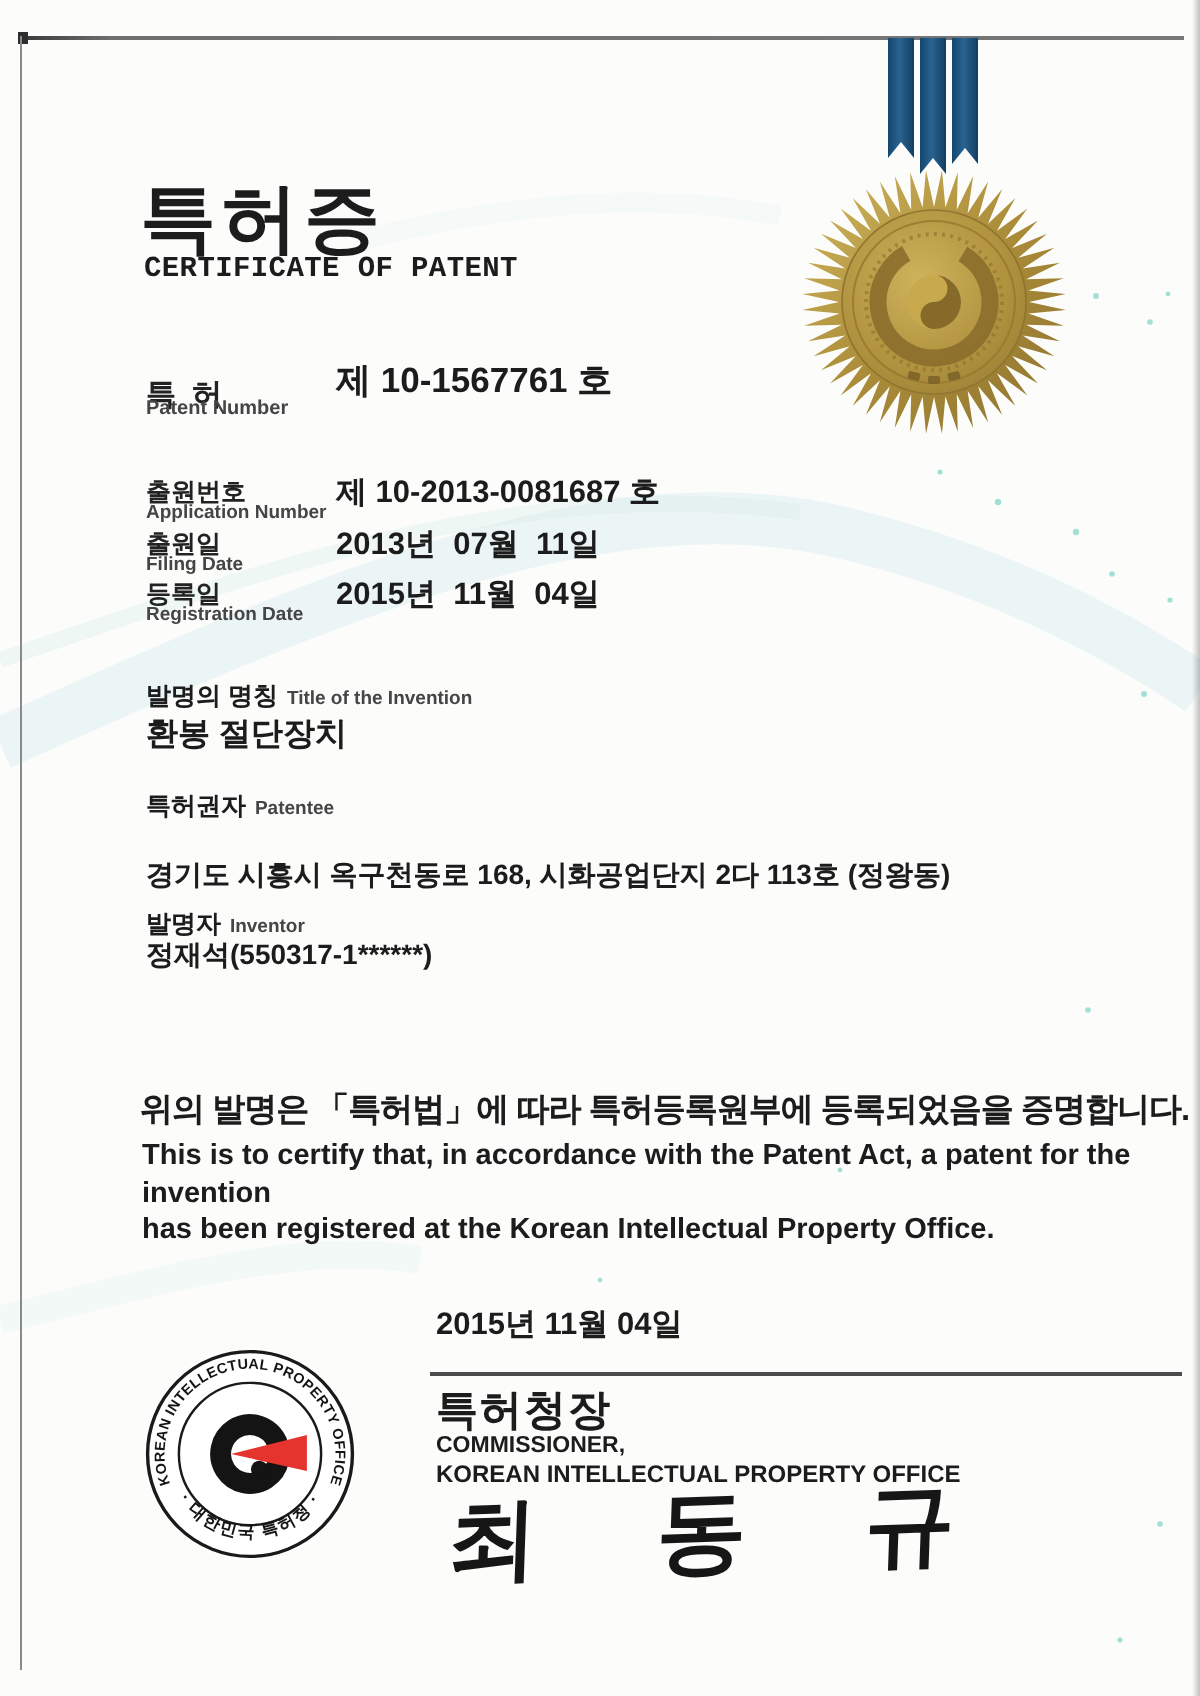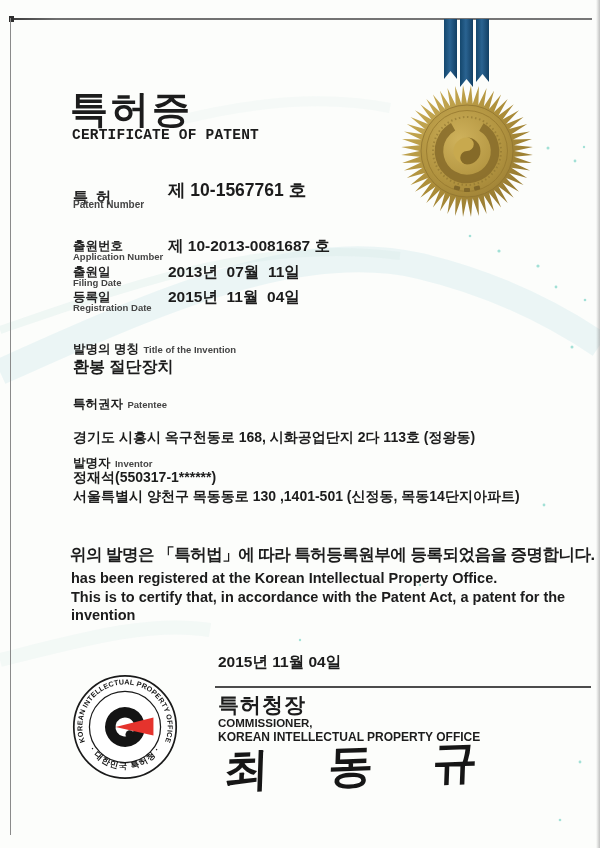--- a/index.html
+++ b/index.html
@@ -150,26 +150,25 @@
     <span class="sec-lbl">특허권자</span>
     <span class="sec-sub">Patentee</span>
   </div>
   <div class="abs line" style="left:73px;top:429px">경기도 시흥시 옥구천동로 168, 시화공업단지 2다 113호 (정왕동)</div>
 
   <div class="abs" style="left:73px;top:453px">
     <span class="sec-lbl">발명자</span>
     <span class="sec-sub">Inventor</span>
   </div>
   <div class="abs line" style="left:73px;top:469px">정재석(550317-1******)</div>
-  <div class="abs line" style="left:73px;top:488px">서울특별시 양천구 목동동로 130 ,1401-501 (신정동, 목동14단지아파트)</div>
 
   <div class="abs stmt-kr">위의 발명은 「특허법」에 따라 특허등록원부에 등록되었음을 증명합니다.</div>
   <div class="abs stmt-en">
+    <div>This is to certify that, in accordance with the Patent Act, a patent for the invention</div>
     <div>has been registered at the Korean Intellectual Property Office.</div>
-    <div>This is to certify that, in accordance with the Patent Act, a patent for the invention</div>
   </div>
 
   <div class="abs issue-date">2015년 11월 04일</div>
   <div class="abs rule"></div>
   <div class="abs comm-kr">특허청장</div>
   <div class="abs comm-en1">COMMISSIONER,</div>
   <div class="abs comm-en2">KOREAN INTELLECTUAL PROPERTY OFFICE</div>
   <div class="abs signature">최 동 규</div>
 
   <svg class="abs seal-box" viewBox="0 0 116 116">

